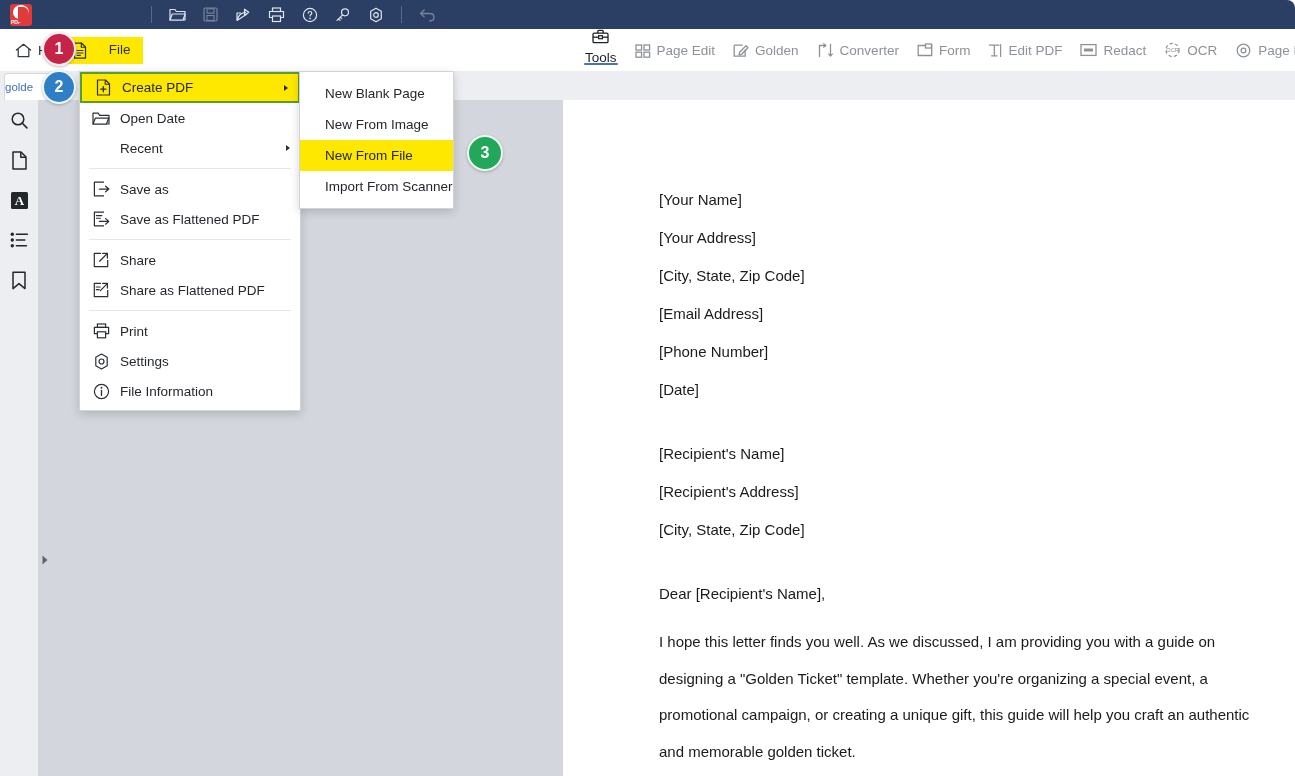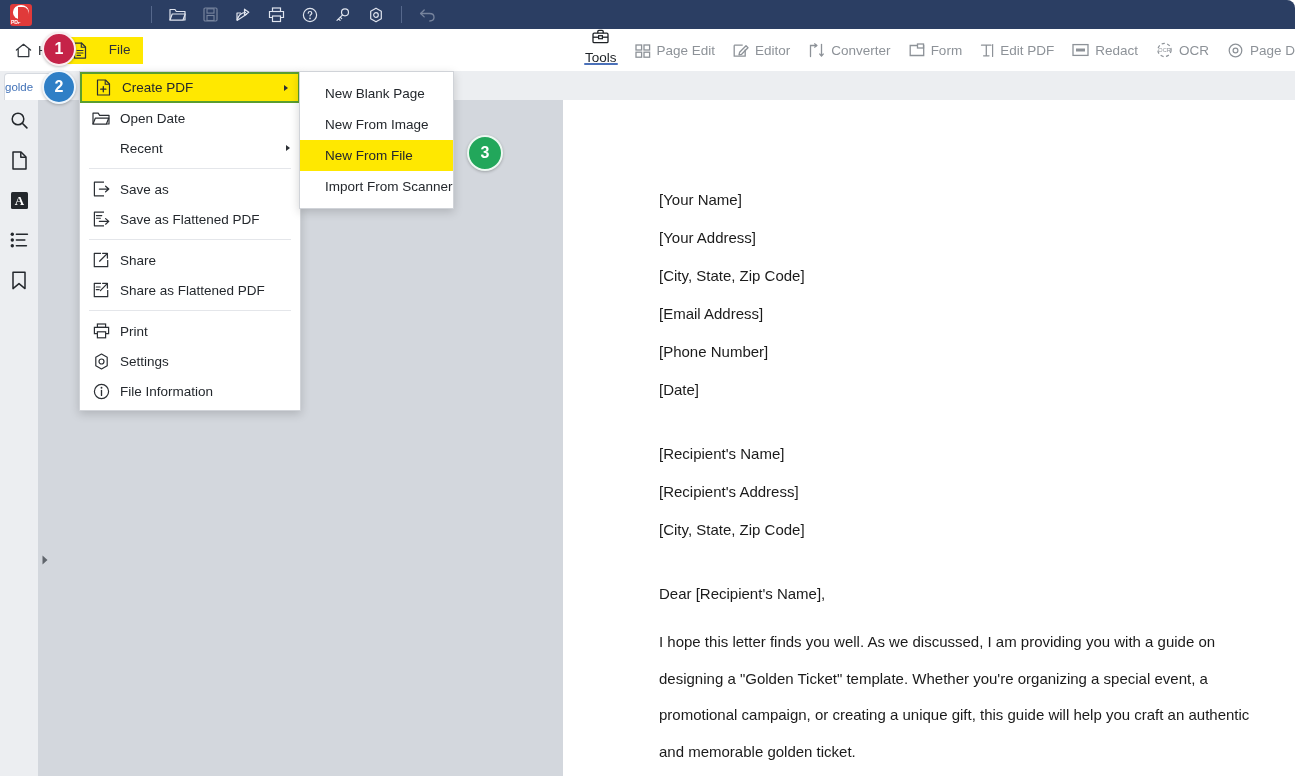--- a/index.html
+++ b/index.html
@@ -281,21 +281,21 @@
             <rect x="1" y="9.2" width="5.6" height="5" fill="none" stroke="#8d9298" stroke-width="1.3"></rect>
             <rect x="9" y="9.2" width="5.6" height="5" fill="none" stroke="#8d9298" stroke-width="1.3"></rect>
           </svg>
         <span>Page Edit</span>
       </div>
       <div class="ttab">
         <svg width="16" height="15" viewBox="0 0 16 15">
             <path d="M1.2 2.2h8.5M1.2 2.2v11h11V6.5" fill="none" stroke="#8d9298" stroke-width="1.3" stroke-linejoin="round"></path>
             <path d="M6.6 9.3l6.4-6.5 2 2-6.4 6.5-2.6.6z" fill="none" stroke="#8d9298" stroke-width="1.3" stroke-linejoin="round"></path>
           </svg>
-        <span>Editor</span>
+        <span>Golden</span>
       </div>
       <div class="ttab">
         <svg width="17" height="15" viewBox="0 0 17 15">
             <path d="M2.5 13.5V2.5h6" fill="none" stroke="#8d9298" stroke-width="1.3" stroke-linecap="round"></path>
             <path d="M6.3 0.6l2.6 1.9-2.6 1.9" fill="none" stroke="#8d9298" stroke-width="1.3" stroke-linejoin="round"></path>
             <path d="M13.5 1.5v11" fill="none" stroke="#8d9298" stroke-width="1.3" stroke-linecap="round"></path>
             <path d="M11.4 10.6l2.1 2.4 2.1-2.4" fill="none" stroke="#8d9298" stroke-width="1.3" stroke-linejoin="round"></path>
           </svg>
         <span>Converter</span>
       </div>

